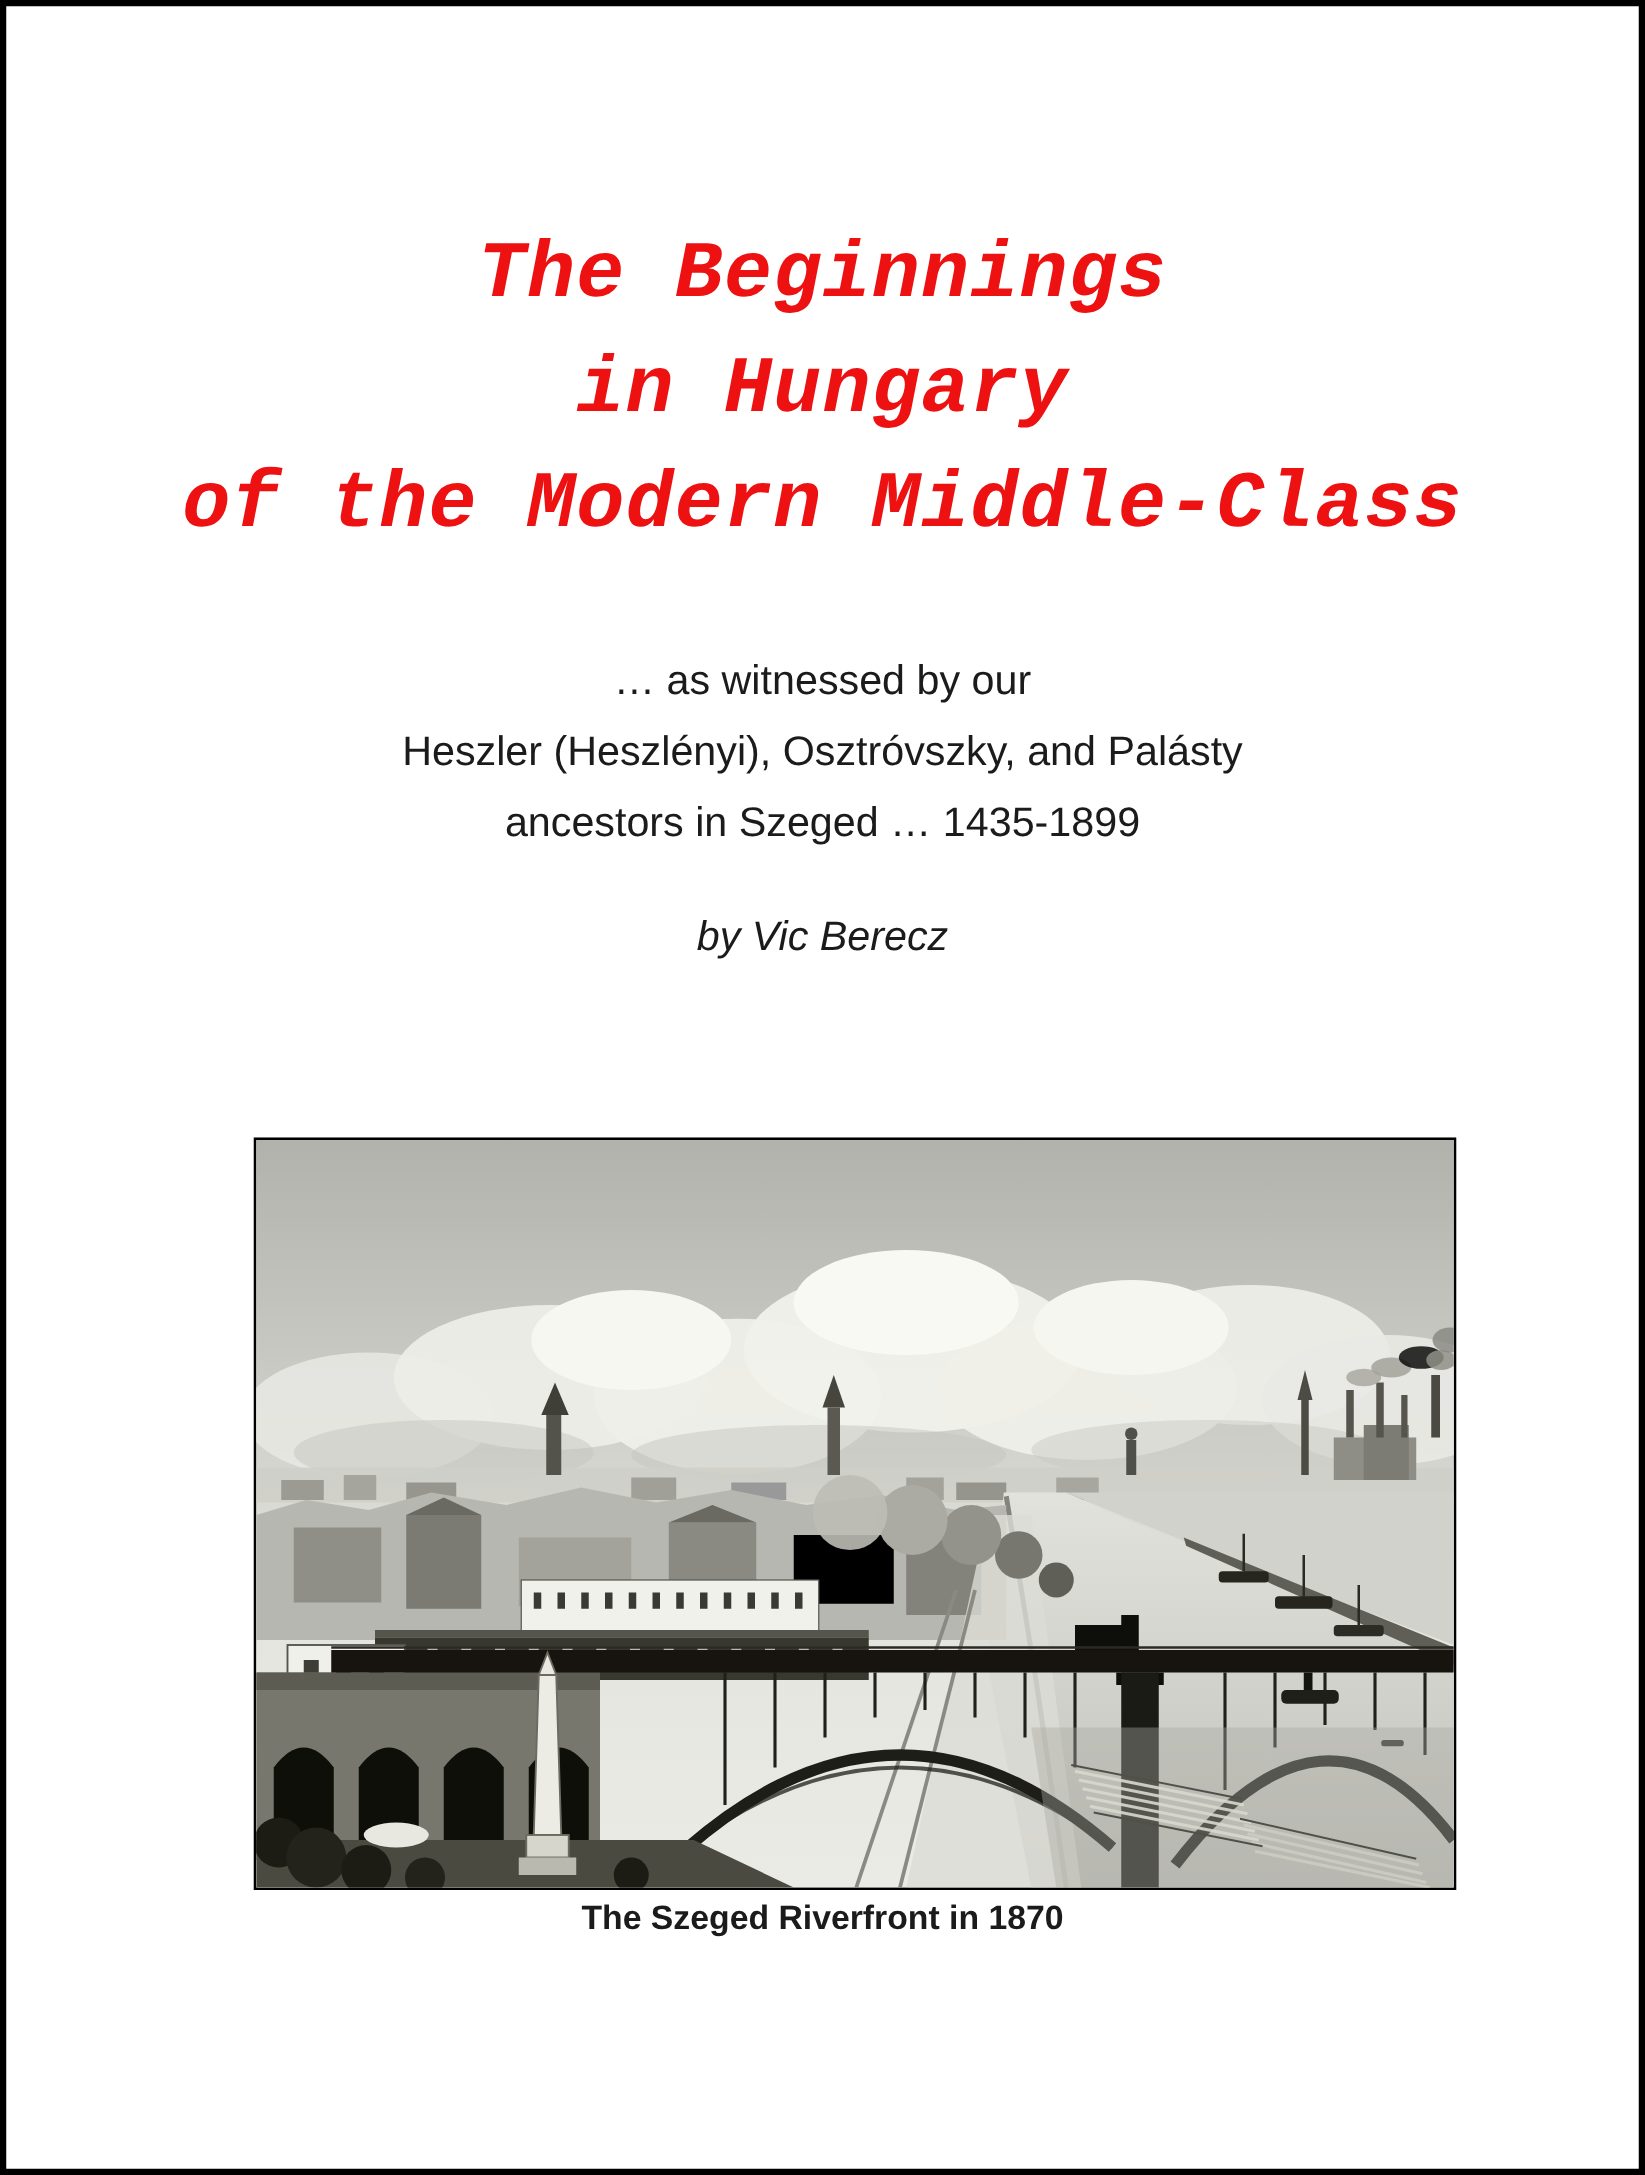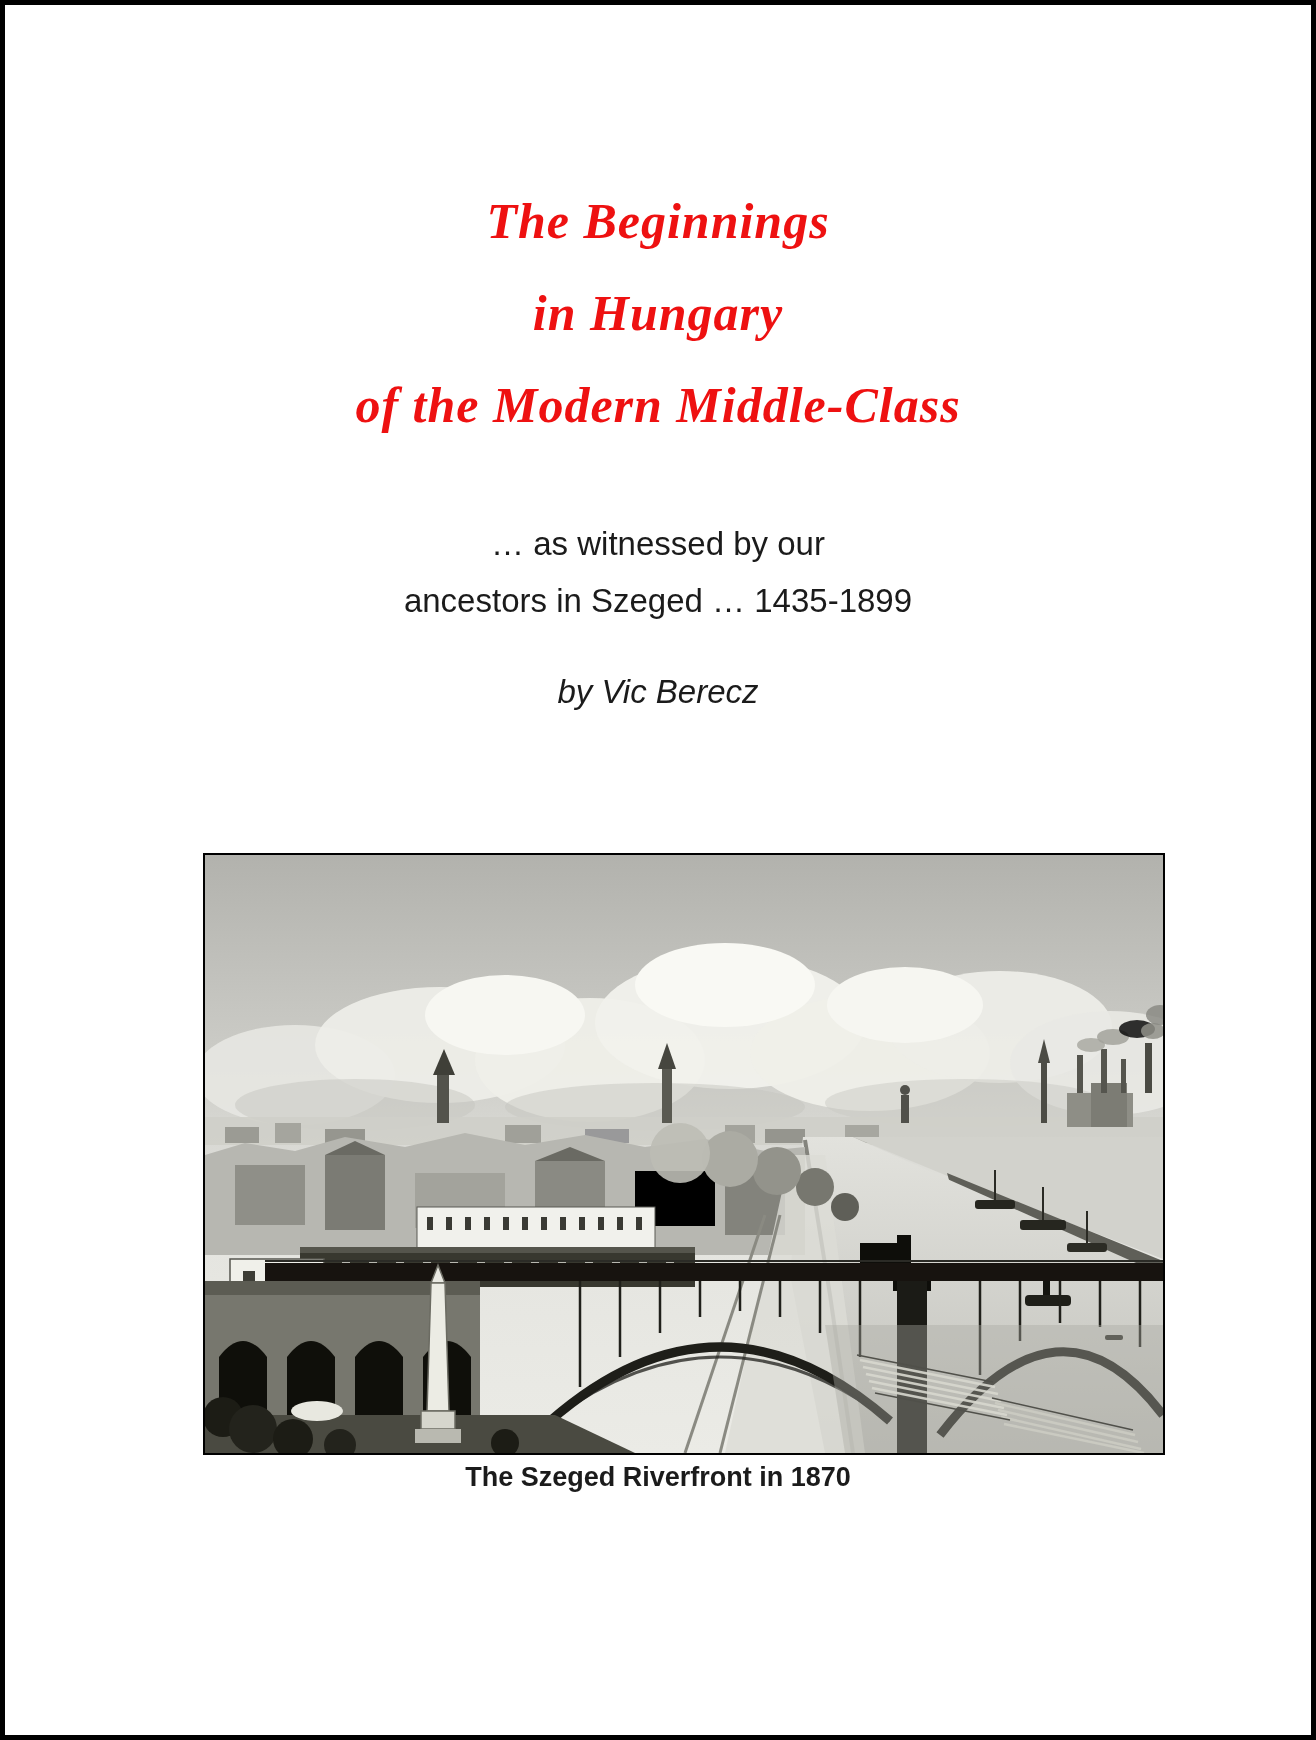--- a/index.html
+++ b/index.html
@@ -9,24 +9,24 @@
     box-sizing:border-box;
     border:5px solid var(--page-border,#000);
     background:#fff;
     overflow:hidden;
     font-family:"Liberation Sans",sans-serif;
     color:var(--text,#1b1b1b);
   }
   .title-block{
     margin-top:170px;
     text-align:center;
-    font-family:Liberation Serif, serif;
+    font-family:Liberation Mono, monospace;
     font-style:italic;
     font-weight:bold;
-    font-size:50px;
+    font-size:64px;
     line-height:92px;
     color:var(--title-red,#ee1111);
     letter-spacing:1px;
   }
   .subtitle-block{
     margin-top:64px;
     text-align:center;
     font-size:33px;
     line-height:57px;
     font-weight:400;
@@ -60,20 +60,21 @@
 <div class="page">
 
   <div class="title-block">
     <div>The Beginnings</div>
     <div>in Hungary</div>
     <div>of the Modern Middle-Class</div>
   </div>
 
   <div class="subtitle-block">
     <div>… as witnessed by our</div>
+    <div>Heszler (Heszlényi), Osztróvszky, and Palásty</div>
     <div>ancestors in Szeged … 1435-1899</div>
   </div>
 
   <div class="byline">by Vic Berecz</div>
 
   <figure class="photo-frame">
     <svg viewBox="0 0 958 598" width="958" height="598" preserveAspectRatio="none" role="img">
       <defs>
         <linearGradient id="sky" x1="0" y1="0" x2="0" y2="1">
           <stop offset="0" stop-color="#b2b2ad"></stop>

